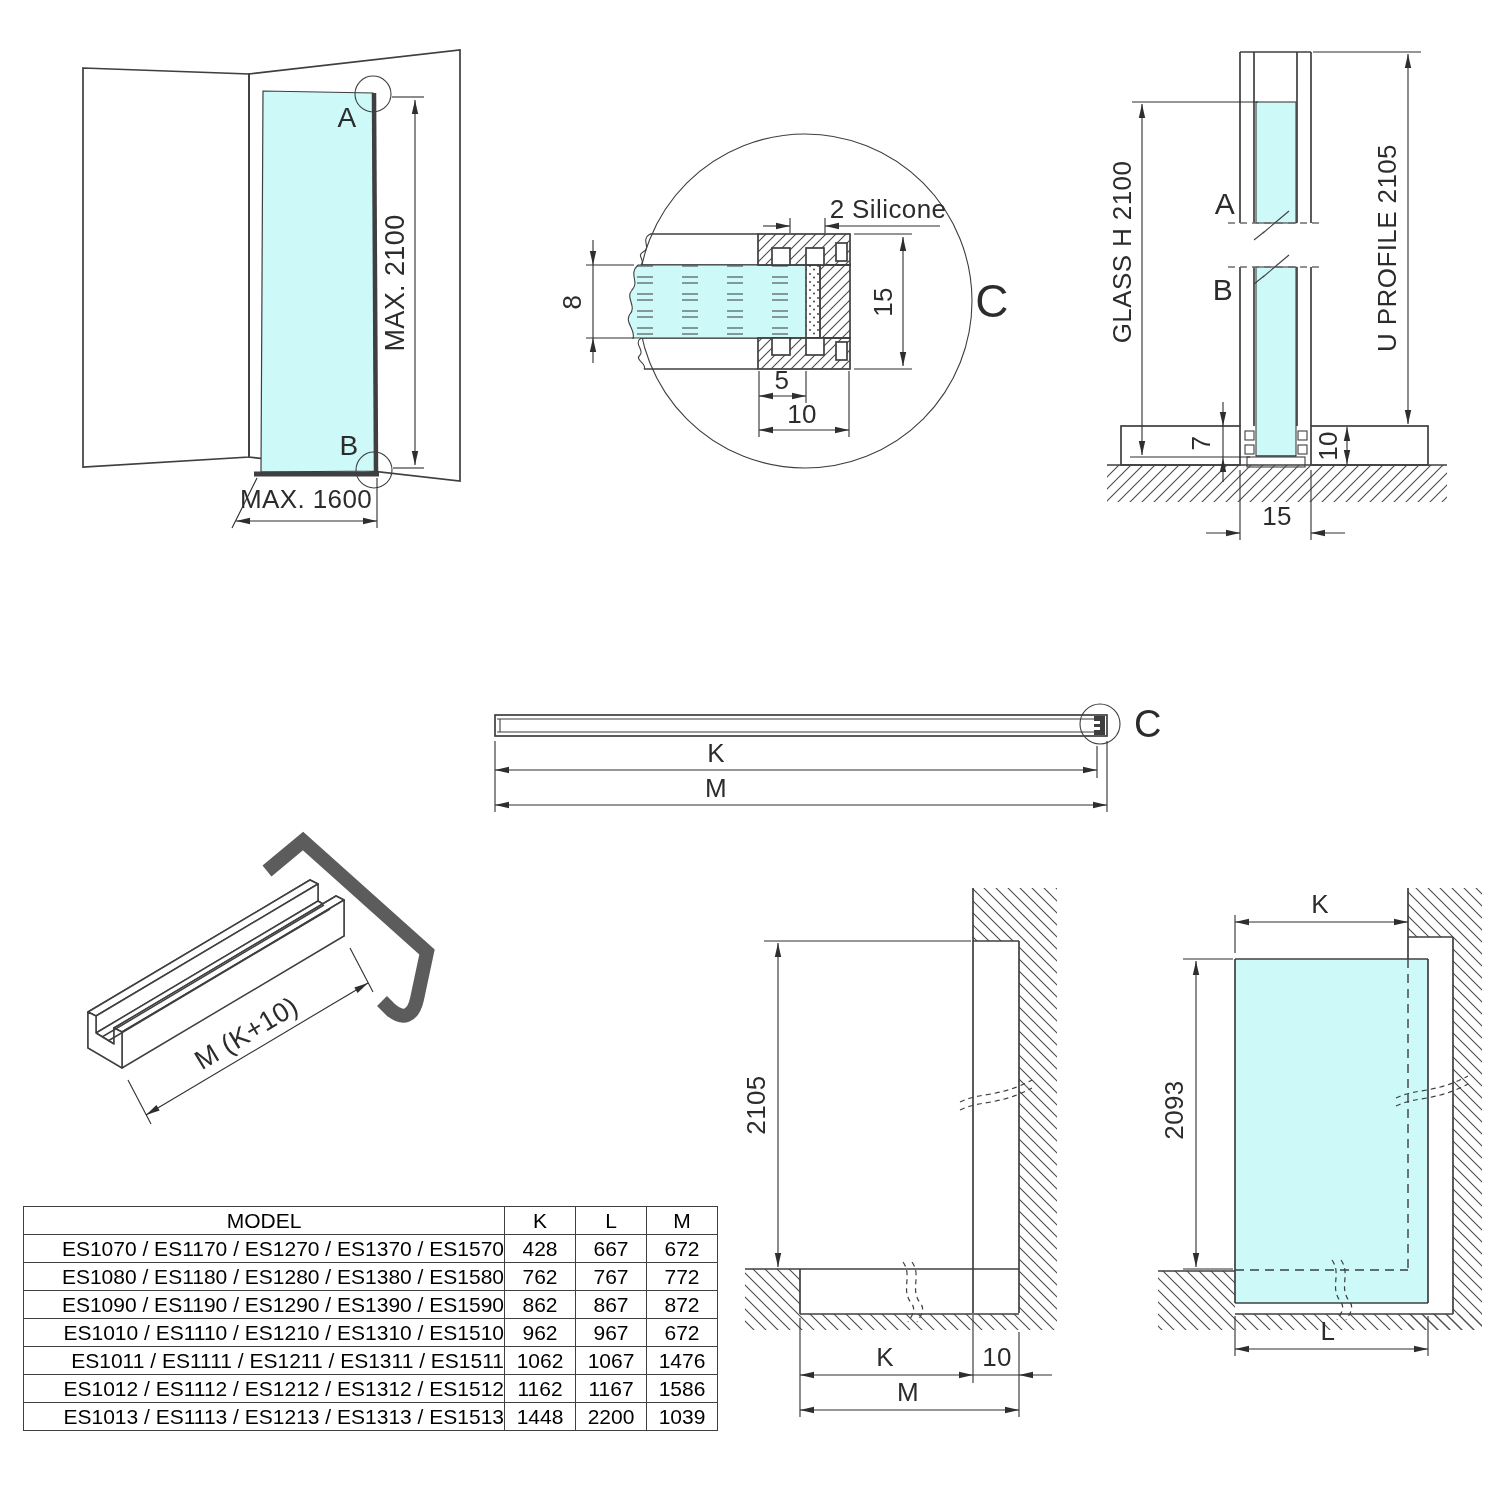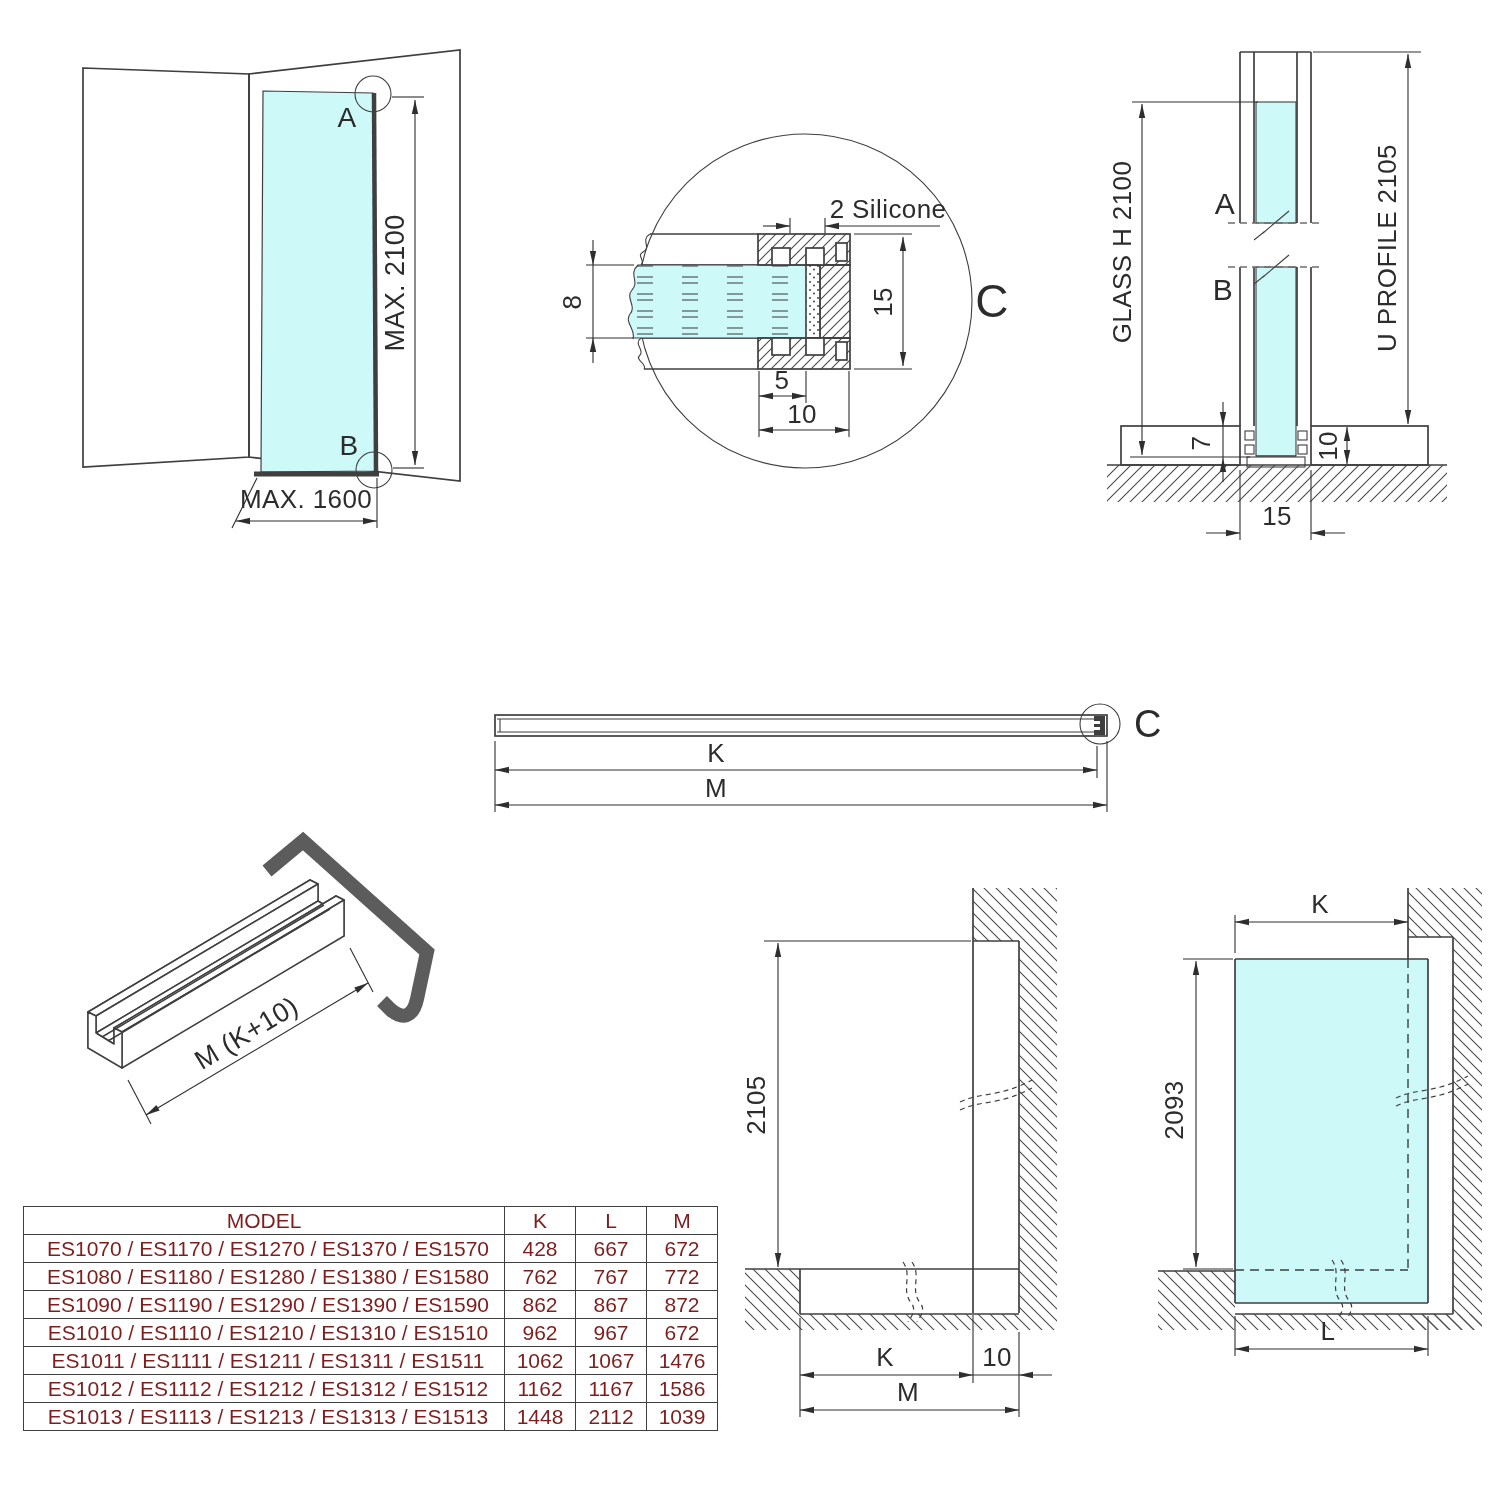--- a/index.html
+++ b/index.html
@@ -9,24 +9,24 @@
   .n{fill:none;stroke:#3f3f3f;stroke-width:1.7;}
   .w{fill:#fff;stroke:#3f3f3f;stroke-width:1.7;}
   .wn{fill:#fff;stroke:none;}
   .t{fill:none;stroke:#3f3f3f;stroke-width:1.1;}
   .d{fill:none;stroke:#2e2e2e;stroke-width:1.1;}
   .brk{fill:none;stroke:#3f3f3f;stroke-width:1.2;stroke-dasharray:5 4;}
   .dsh{fill:none;stroke:#6e6e6e;stroke-width:1.3;stroke-dasharray:7 5;}
   .hid{fill:none;stroke:#3f3f3f;stroke-width:1.4;stroke-dasharray:9 6;}.f26{font-size:26px;}.f27{font-size:27px;}.f28{font-size:28px;}
   .f30{font-size:30px;}.f38{font-size:38px;}.f46{font-size:46px;}
   .tblwrap{position:absolute;left:23px;top:1206px;}
-  table{border-collapse:collapse;color:#7f1d1d;border-radius:21px;}
+  table{border-collapse:collapse;color:#000000;border-radius:21px;}
   td,th{border:1.6px solid #3f3f3f;height:27px;font-size:21px;font-weight:normal;padding:0;}
   th{text-align:center;}
-  td.mod{text-align:center;padding-left:8px;}
+  td.mod{text-align:right;padding-left:8px;}
   td.num{text-align:center;}
 </style>
 </head>
 <body>
 
 <div id="stage">
 
   <svg style="left:30px;top:20px" width="480" height="580" viewBox="30 20 480 580">
     <defs>
       <marker id="arr1" viewBox="0 0 16 8" markerWidth="16" markerHeight="8" refX="15.5" refY="4" orient="auto-start-reverse" markerUnits="userSpaceOnUse">
@@ -426,20 +426,20 @@
           </tr>
         <tr>
             <td class="mod">ES1012 / ES1112 / ES1212 / ES1312 / ES1512</td>
             <td class="num">1162</td>
             <td class="num">1167</td>
             <td class="num">1586</td>
           </tr>
         <tr>
             <td class="mod">ES1013 / ES1113 / ES1213 / ES1313 / ES1513</td>
             <td class="num">1448</td>
-            <td class="num">2112</td>
+            <td class="num">2200</td>
             <td class="num">1039</td>
           </tr>
       </tbody>
     </table>
   </div>
 
 </div>
 
 </body></html>

